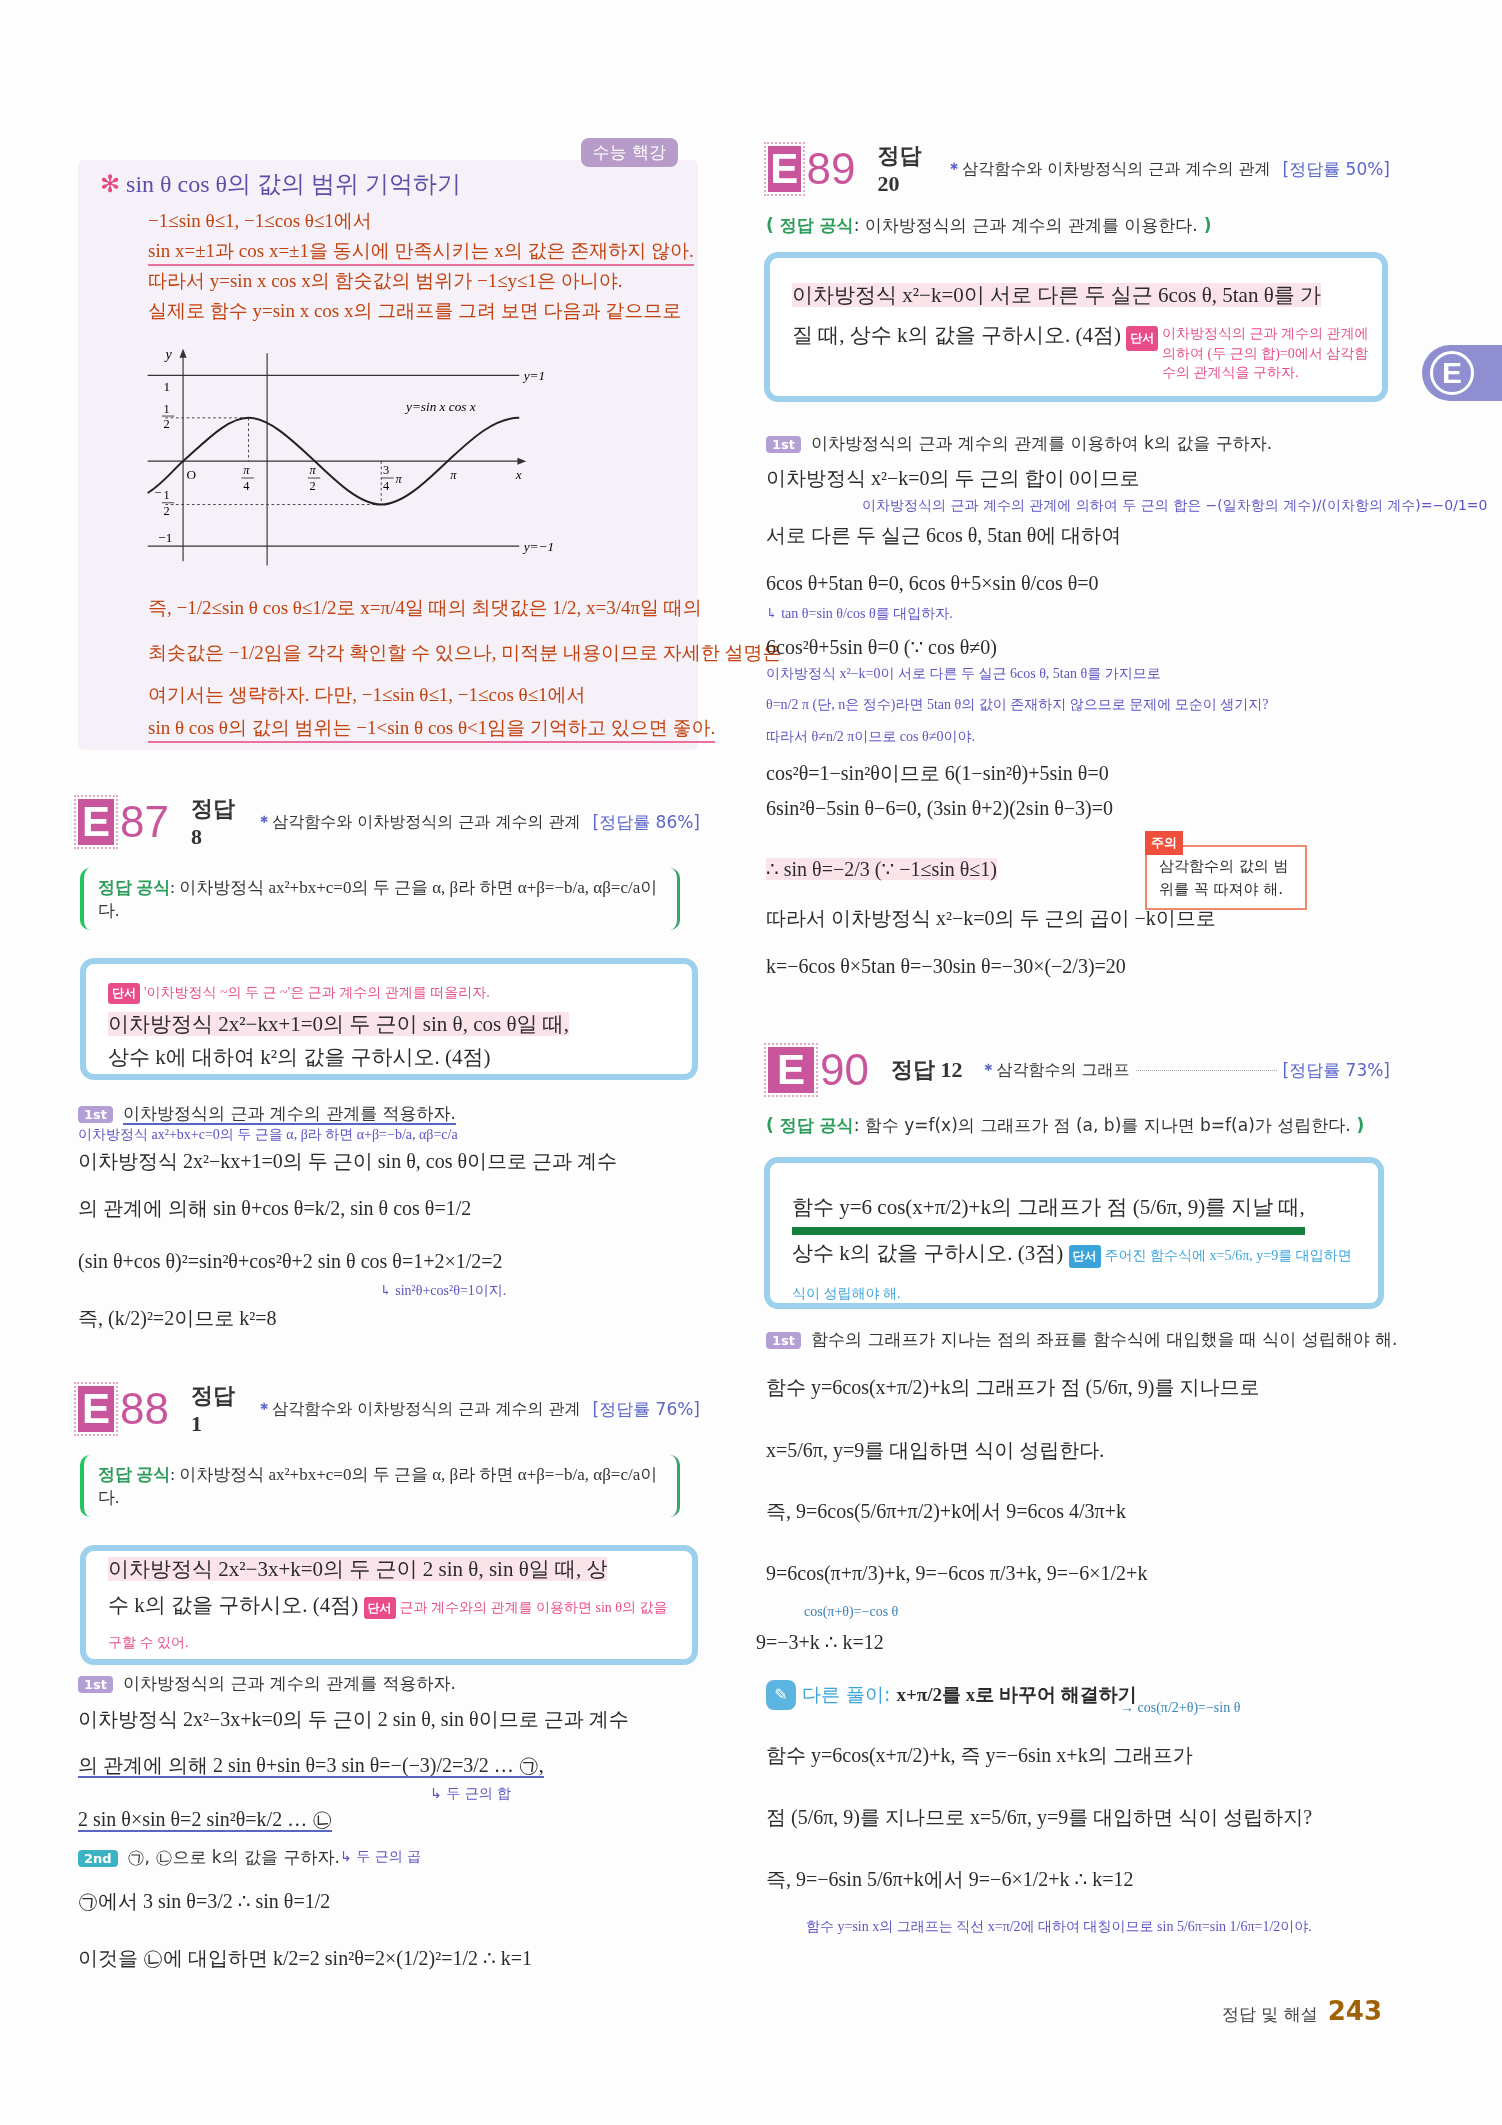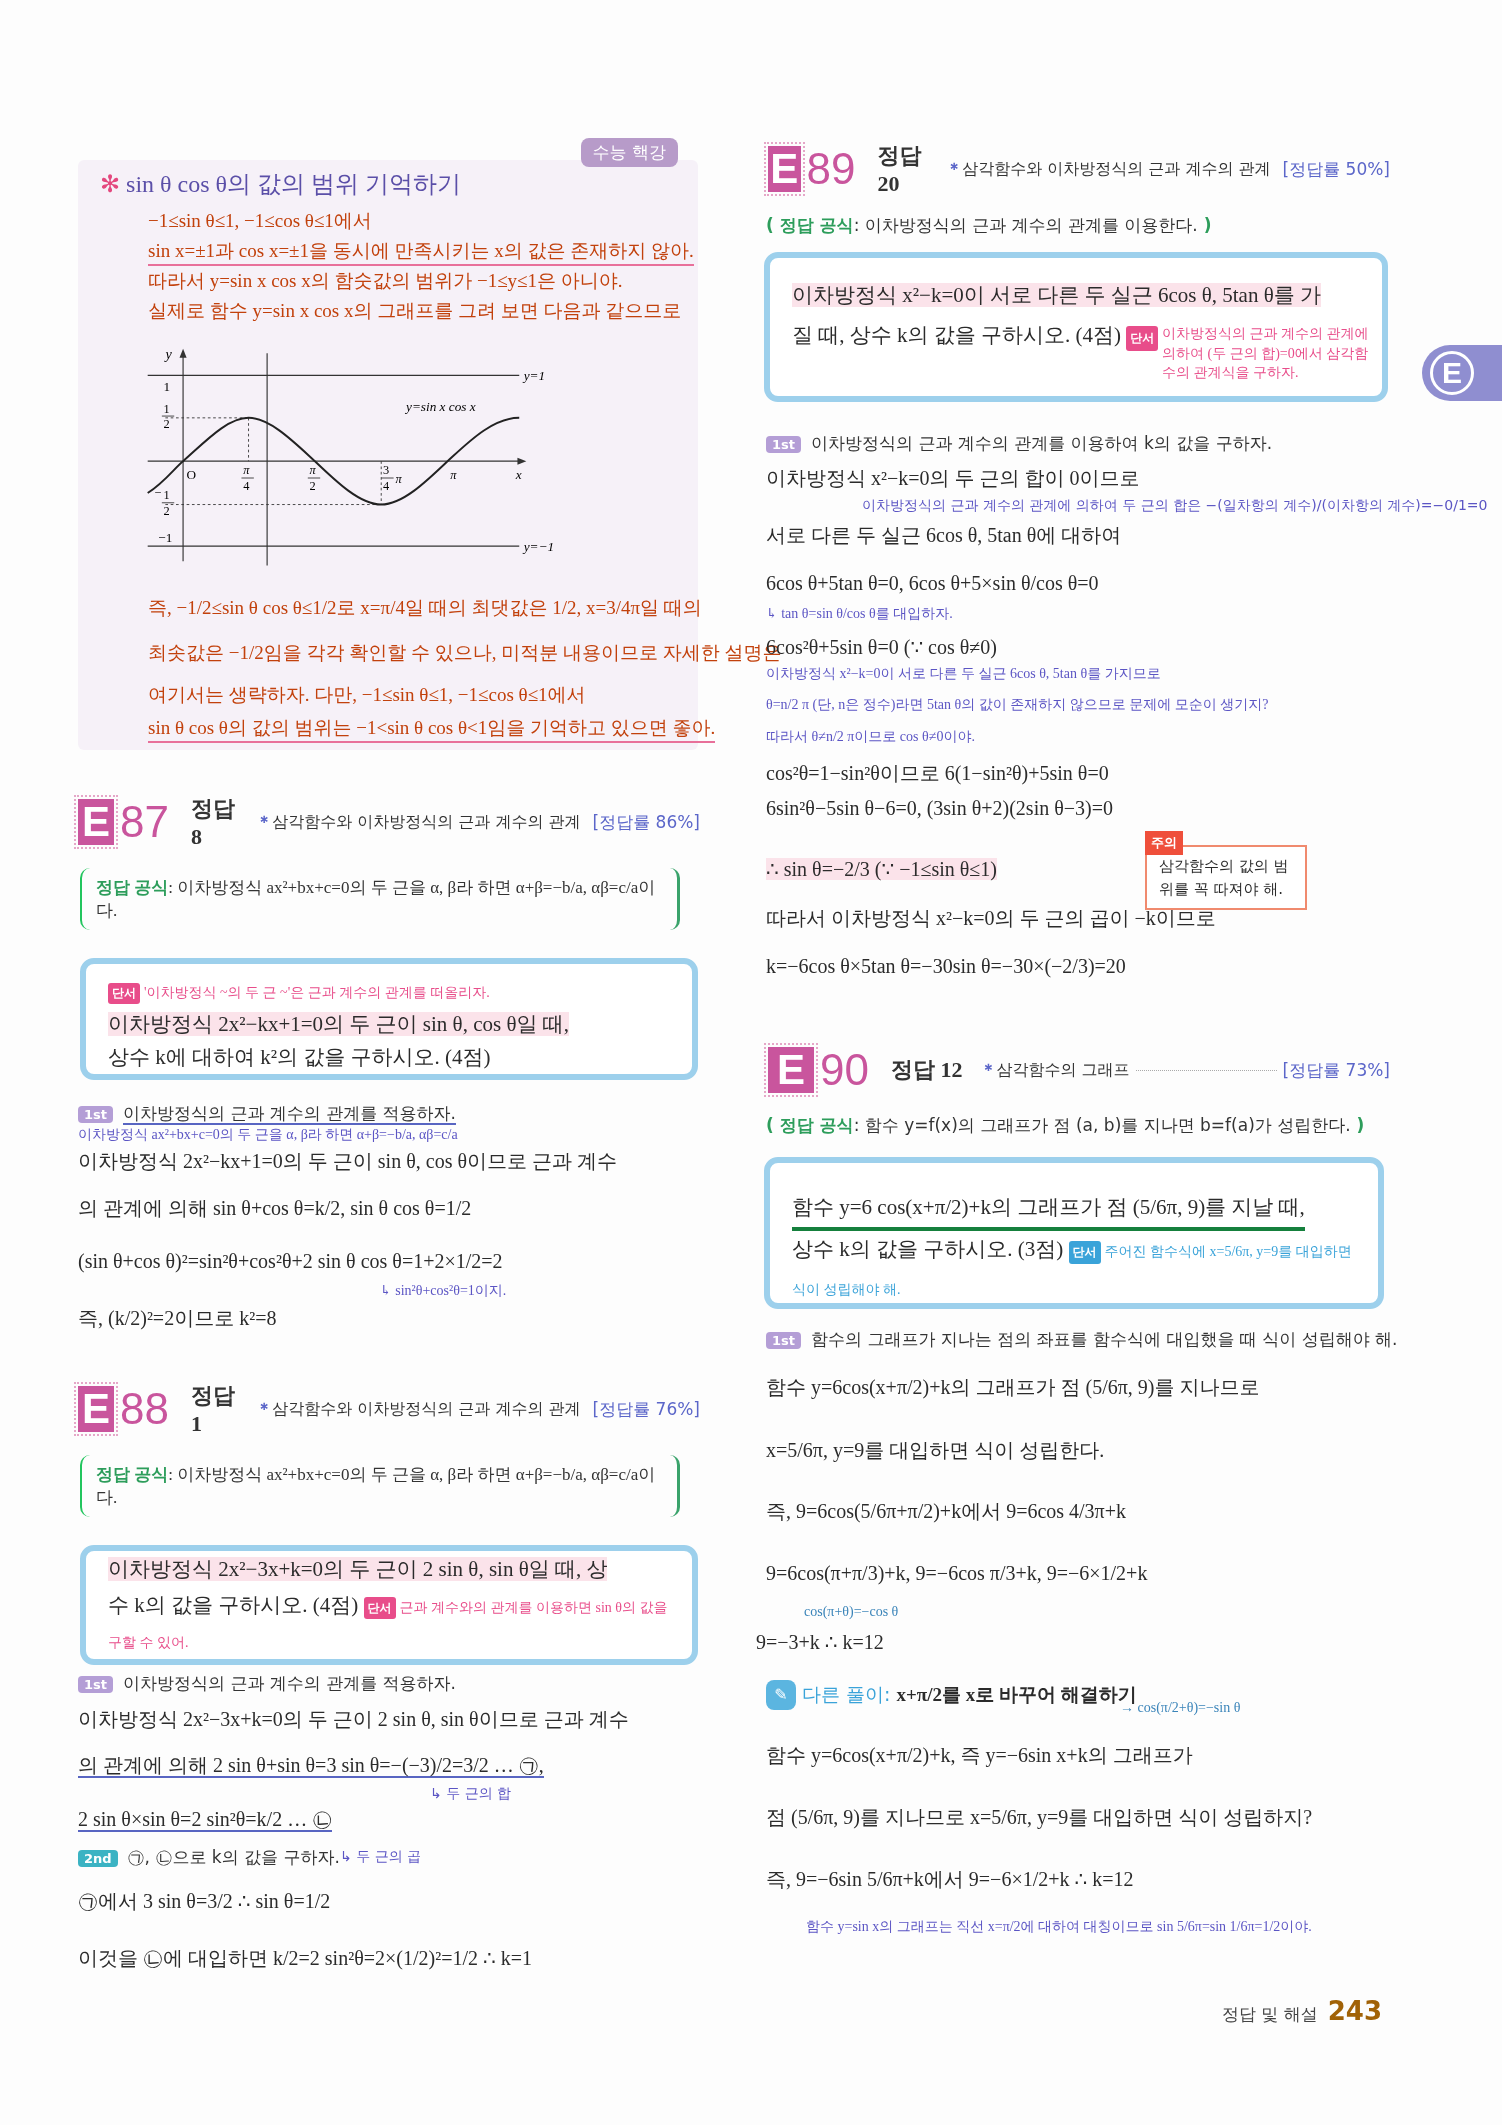--- a/index.html
+++ b/index.html
@@ -21,21 +21,21 @@
   .e-badge { width: 46px; height: 46px; background: #c9559d; color: #fff; font-size: 42px; font-weight: bold; display: flex; align-items: center; justify-content: center; outline: 2px dotted #e5a7c8; outline-offset: 2px; font-family: "Liberation Sans", sans-serif; }
   .prob-num { font-size: 44px; color: #c9559d; margin-left: 6px; font-family: "Liberation Sans", sans-serif; }
   .answer { font-size: 22px; font-weight: bold; margin-left: 22px; color: #333; }
   .topic { font-size: 16px; margin-left: 18px; color: #333; white-space: nowrap; }
   .topic .ast { color: #5b66c9; font-weight: bold; }
   .leader { flex: 1; border-bottom: 1px dotted #aaa; margin: 0 6px; height: 1px; align-self: center; }
   .rate { font-size: 17px; color: #5b66c9; white-space: nowrap; }
 
   .formula { position: absolute; font-size: 17px; color: #333; }
   .formula .fk { color: #2d9d5b; font-weight: bold; }
-  .bracket-box { border-left: 2px solid #22c55e; border-right: 3px solid #3aa36b; border-radius: 10px; padding: 8px 14px; font-family: Liberation Serif, serif; }
+  .bracket-box { border-left: 4px solid #22c55e; border-right: 3px solid #3aa36b; border-radius: 10px; padding: 8px 14px; font-family: Liberation Serif, serif; }
 
   .prob-box { position: absolute; border: 6px solid #9dd0ec; border-radius: 14px; background: #fff; padding: 18px 22px; font-size: 21px; line-height: 1.9; }
   .hint-tag { display: inline-block; background: #e84d8a; color: #fff; font-size: 12px; padding: 1px 4px; border-radius: 3px; margin-right: 4px; font-weight: bold; }
   .hint-tag.blue { background: #3aa3d9; }
   .hint { color: #e84d8a; font-size: 14px; }
   .hint.blue { color: #3aa3d9; }
   .hl { background: #fbe3ea; }
 
   .step-tag { display: inline-block; background: #b49ed6; color: #fff; font-size: 13px; padding: 1px 6px; border-radius: 4px; margin-right: 10px; font-weight: bold; }
   .step-tag.second { background: #3bb3c3; }
@@ -211,21 +211,21 @@
   <div class="prob-num">90</div>
   <div class="answer serif">정답 12</div>
   <div class="topic"><span class="ast">＊</span><span>삼각함수의 그래프</span></div>
   <div class="leader"></div>
   <div class="rate">[정답률 73%]</div>
 </div>
 <div class="formula" style="left:766px; top:1114px">
   <span class="fk">( </span><span class="fk">정답 공식</span><span>: 함수 y=f(x)의 그래프가 점 (a, b)를 지나면 b=f(a)가 성립한다.</span><span class="fk"> )</span>
 </div>
 <div class="prob-box serif" style="left:764px; top:1157px; width:620px; height:152px; padding-top:26px; line-height:1.8">
-  <div style="border-bottom:4px solid #15803d; display:inline-block">함수 y=6 cos(x+π/2)+k의 그래프가 점 (5/6π, 9)를 지날 때,</div>
+  <div style="border-bottom:8px solid #15803d; display:inline-block">함수 y=6 cos(x+π/2)+k의 그래프가 점 (5/6π, 9)를 지날 때,</div>
   <div><span>상수 k의 값을 구하시오. (3점)</span> <span class="hint-tag blue">단서</span><span class="hint blue">주어진 함수식에 x=5/6π, y=9를 대입하면 식이 성립해야 해.</span></div>
 </div>
 <div class="line" style="left:766px; top:1326px"><span class="step-tag">1st</span><span class="step-title">함수의 그래프가 지나는 점의 좌표를 함수식에 대입했을 때 식이 성립해야 해.</span></div>
 <div class="line serif" style="left:766px; top:1374px">함수 y=6cos(x+π/2)+k의 그래프가 점 (5/6π, 9)를 지나므로</div>
 <div class="line serif" style="left:766px; top:1437px">x=5/6π, y=9를 대입하면 식이 성립한다.</div>
 <div class="line serif" style="left:766px; top:1498px">즉, 9=6cos(5/6π+π/2)+k에서 9=6cos 4/3π+k</div>
 <div class="line serif" style="left:766px; top:1562px">9=6cos(π+π/3)+k, 9=−6cos π/3+k, 9=−6×1/2+k</div>
 <div class="note serif" style="left:804px; top:1604px; color:#3a84b9">cos(π+θ)=−cos θ</div>
 <div class="line serif" style="left:756px; top:1630px">9=−3+k      ∴ k=12</div>
 

